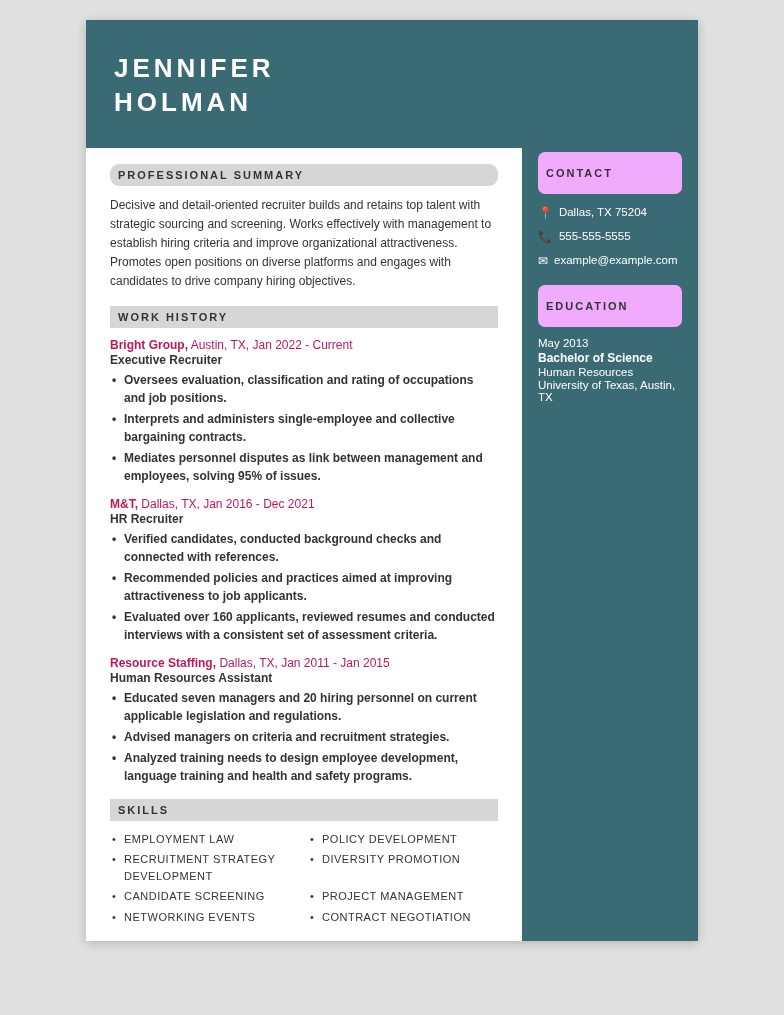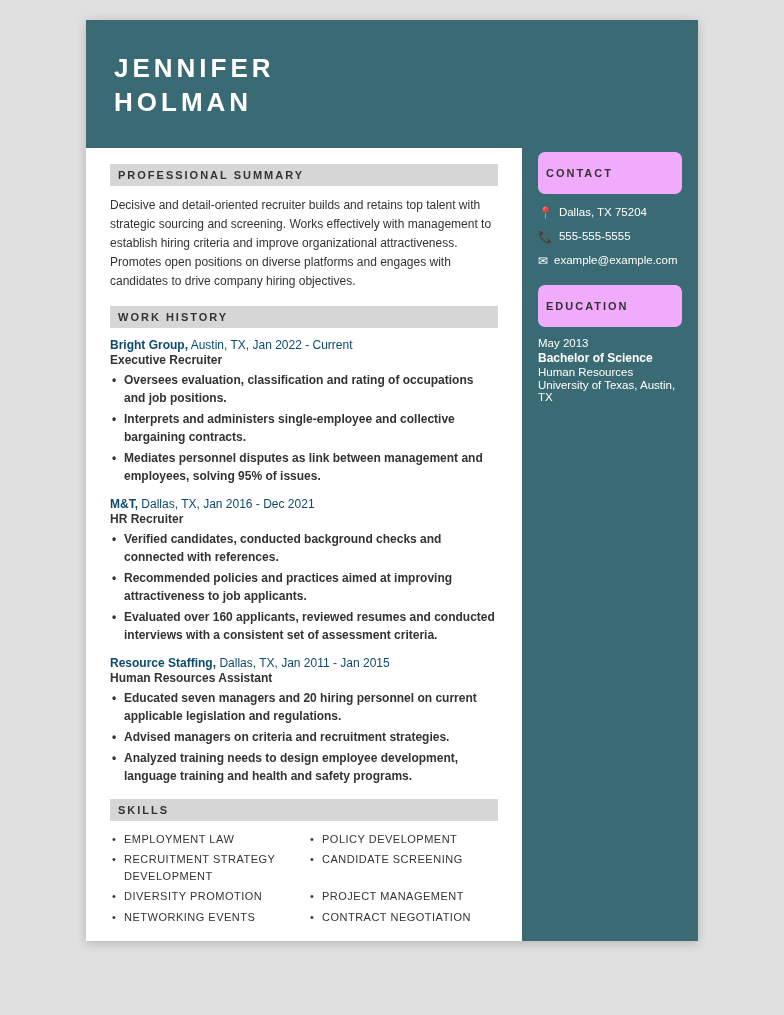--- a/index.html
+++ b/index.html
@@ -45,31 +45,31 @@
       background: #d6d6d6;
       color: #333;
       font-size: 11px;
       font-weight: bold;
       letter-spacing: 2px;
       text-transform: uppercase;
       padding: 5px 8px;
       margin-bottom: 10px;
       margin-top: 14px;
     }
-    .section-title:first-child { margin-top: 0; }
+    .section-title:first-child { margin-top: 0; border-radius: 9px; }
     .summary-text {
       font-size: 12px;
       color: #333;
       line-height: 1.6;
       margin-bottom: 4px;
     }
     .work-entry { margin-bottom: 12px; }
     .work-company {
       font-size: 12px;
-      color: #0c4a6e;
+      color: #be185d;
       margin-bottom: 1px;
     }
     .work-company span.bold { font-weight: bold; }
     .work-title {
       font-size: 12px;
       font-weight: bold;
       color: #333;
       margin-bottom: 4px;
     }
     .work-bullets {
@@ -233,22 +233,22 @@
           <li>Advised managers on criteria and recruitment strategies.</li>
           <li>Analyzed training needs to design employee development, language training and health and safety programs.</li>
         </ul>
       </div>
 
       <div class="section-title">SKILLS</div>
       <div class="skills-grid">
         <div class="skill-item">EMPLOYMENT LAW</div>
         <div class="skill-item">POLICY DEVELOPMENT</div>
         <div class="skill-item">RECRUITMENT STRATEGY DEVELOPMENT</div>
+        <div class="skill-item">DIVERSITY PROMOTION</div>
         <div class="skill-item">CANDIDATE SCREENING</div>
-        <div class="skill-item">DIVERSITY PROMOTION</div>
         <div class="skill-item">PROJECT MANAGEMENT</div>
         <div class="skill-item">NETWORKING EVENTS</div>
         <div class="skill-item">CONTRACT NEGOTIATION</div>
       </div>
     </div>
   </div>
 
   <div class="right-col">
     <div class="right-header-spacer"></div>
     <div class="right-body">

